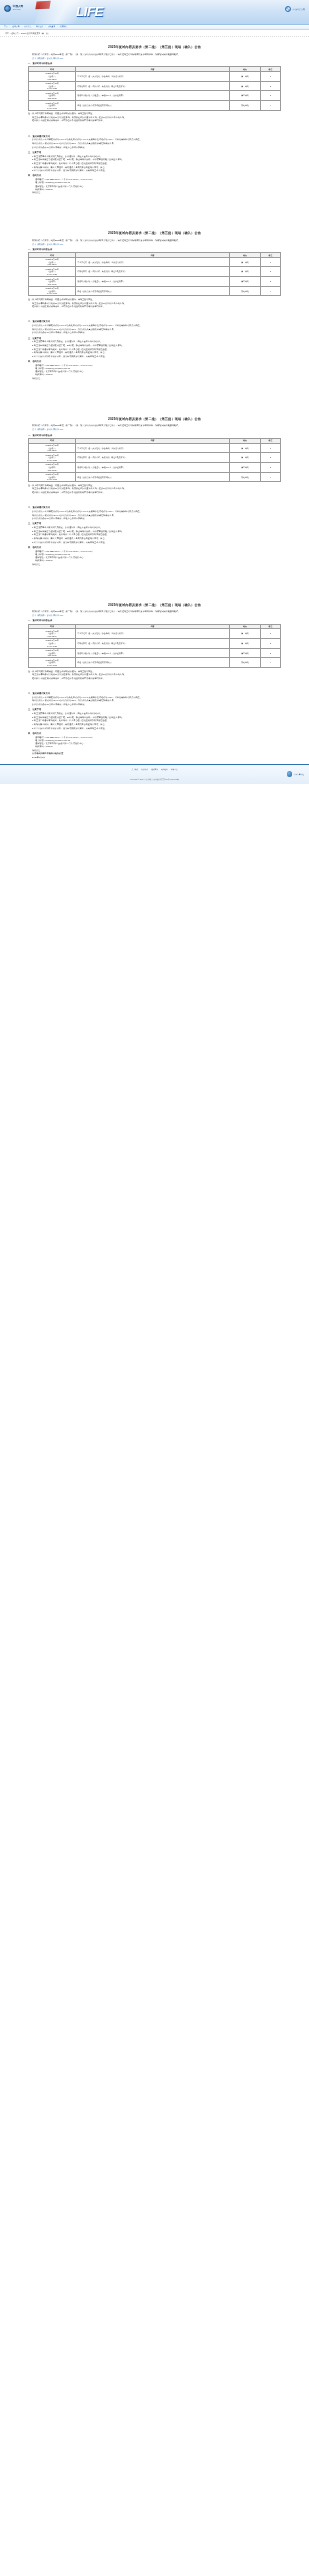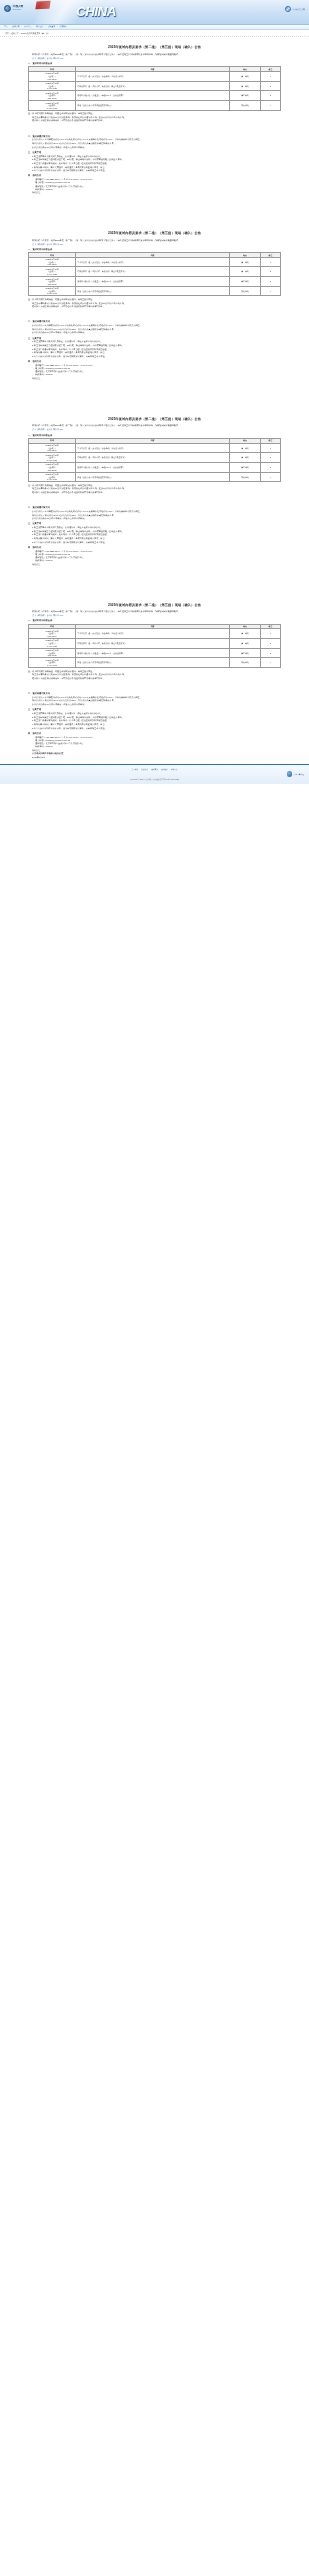--- a/index.html
+++ b/index.html
@@ -152,21 +152,21 @@
 <div class="banner">
   <div class="logo-left">
     <div class="seal"></div>
     <div>
       <div class="cn">中国人寿</div>
       <div class="en">CHINA LIFE</div>
     </div>
   </div>
   <div class="red-flag"></div>
   <div class="ribbon"></div>
-  <div class="news">CHINA</div>
+  <div class="news">LIFE</div>
   <div class="logo-right">
     <div class="mark"></div>
     <div class="txt">人才招聘信息网</div>
   </div>
 </div>
 
 <div class="navbar">
   <span>首页</span>
   <span class="sep">|</span>
   <span>通知公告</span>

